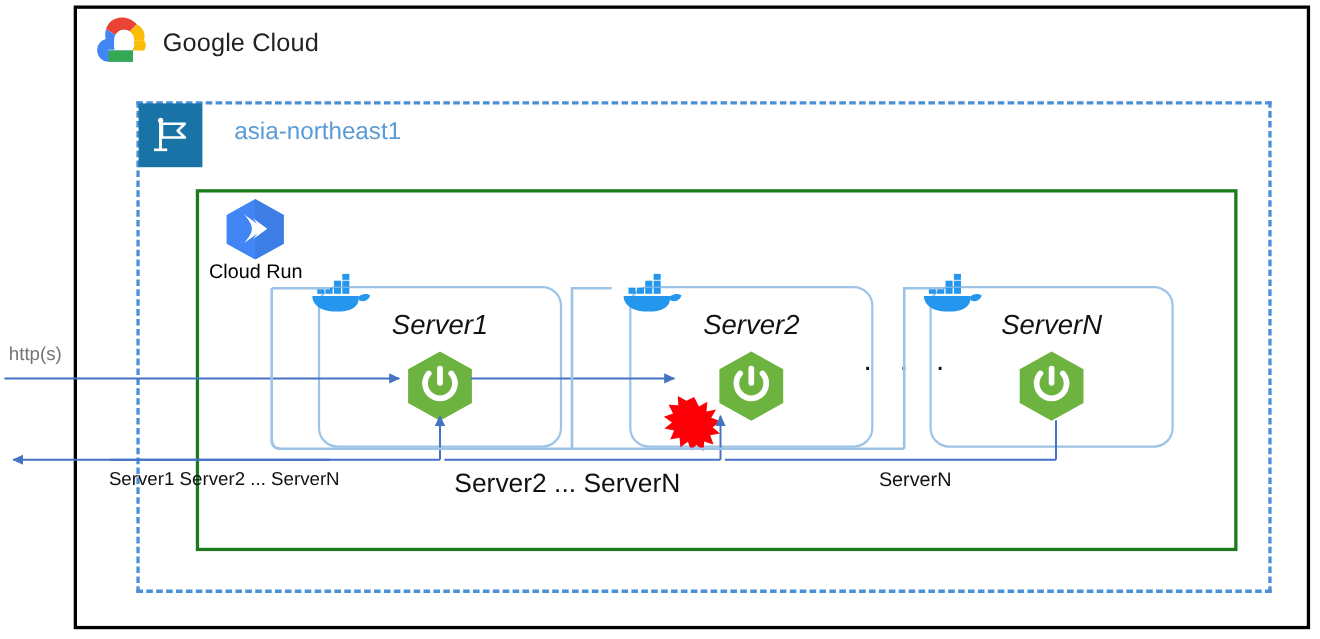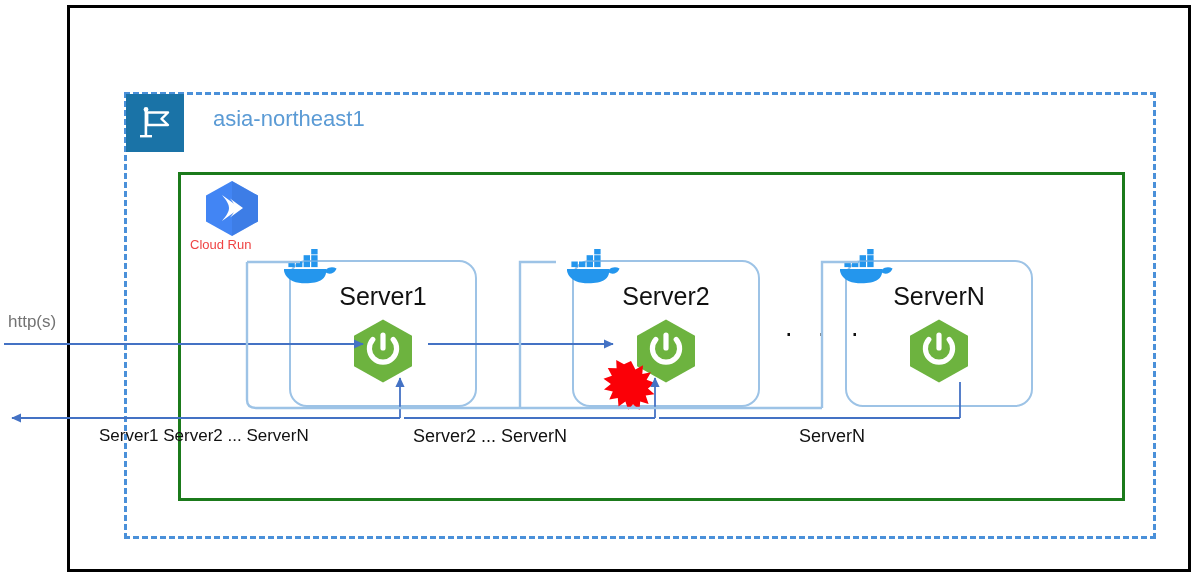--- a/index.html
+++ b/index.html
@@ -66,31 +66,32 @@
     left: 203px; top: 106px;
     font-size: 22px;
     color: #5b9bd5;
     margin-left: 10px;
   }
 
   
   #cloudrun-icon { left: 202px; top: 180px; }
   #cloudrun-caption {
     left: 190px; top: 237px;
-    font-size: 13px;
-    color: #ef4444;
+    font-size: 18px;
+    color: #000000;
   }
 
   
   .server-card {
-    width: 188px; height: 147px;
+    width: 222px; height: 147px;
     border: 2.5px solid #9dc3e6;
     border-radius: 18px;
     box-sizing: border-box;
     background: transparent;
+    font-style: italic;
   }
   .server-name {
     position: absolute;
     top: 20px;
     width: 100%;
     text-align: center;
     font-size: 25px;
     color: #111111;
     pointer-events: none;
   }
@@ -127,41 +128,56 @@
   #label-https {
     left: 8px; top: 312px;
     font-size: 17px; color: #737373;
   }
   #label-flow-1 {
     left: 99px; top: 426px;
     font-size: 17px; color: #111111;
   }
   #label-flow-2 {
     left: 413px; top: 426px;
-    font-size: 18px; color: #111111;
+    font-size: 24px; color: #111111;
   }
   #label-flow-n {
     left: 799px; top: 426px;
     font-size: 18px; color: #111111;
   }
 
   
   #wires { left: 0; top: 0; width: 1200px; height: 581px; pointer-events: none; }
 </style>
 </head>
 <body>
 
 <div id="canvas">
 
   <div class="abs" id="outer-frame"></div>
 
   <div class="abs" id="region-frame"></div>
 
   <div class="abs" id="cloudrun-frame"></div>
 
+  <div class="abs" id="gcp-header">
+    <span>
+      <svg width="54" height="46" viewBox="0 0 54 46">
+        <path d="M30.5 3 C23.5 3 18.2 7.5 16.4 13.6 L25.5 19.0 C26.6 16.0 29.4 14.0 32.8 14.0 C34.7 14.0 36.4 14.6 37.8 15.7 L44.4 9.1 C40.9 5.4 36.0 3 30.5 3 Z" fill="#ea4335"></path>
+        <path d="M44.4 9.1 L37.8 15.7 C39.7 17.3 40.9 19.7 40.9 22.5 L40.9 23.6 L51.0 23.6 C51.3 22.3 51.4 21.0 51.4 19.6 C51.4 15.5 48.8 11.5 44.4 9.1 Z" fill="#fbbc05"></path>
+        <path d="M40.9 23.6 L40.9 33.0 L51.0 33.0 C52.6 30.4 53.4 27.2 51.0 23.6 Z" fill="#fbbc05"></path>
+        <path d="M16.4 13.6 C15.9 15.2 15.6 16.9 15.6 18.7 C15.6 20.0 15.8 21.2 16.1 22.4 L25.5 22.4 C25.2 21.3 25.0 20.2 25.0 19.0 L25.5 19.0 Z" fill="#4285f4"></path>
+        <path d="M16.1 22.4 C11.6 23.6 8.3 27.7 8.3 32.6 C8.3 38.4 13.0 43.1 18.8 43.1 L40.9 43.1 L40.9 33.0 L18.8 33.0 C18.6 33.0 18.5 32.8 18.5 32.6 C18.5 32.4 18.6 32.3 18.8 32.3 L24.0 32.3 L24.0 22.4 Z" fill="#4285f4"></path>
+        <path d="M18.8 43.1 L40.9 43.1 L40.9 33.0 L18.8 33.0 Z" fill="#34a853"></path>
+        <path d="M32.8 14.0 C27.8 14.0 23.7 18.1 23.7 23.1 L23.7 24.3 L41.9 24.3 L41.9 23.1 C41.9 18.1 37.8 14.0 32.8 14.0 Z" fill="#ffffff"></path>
+        <rect x="23.7" y="24.3" width="18.2" height="6.0" fill="#ffffff"></rect>
+      </svg>
+    </span>
+    <span id="gcp-title">Google Cloud</span>
+  </div>
 
   <div class="abs" id="region-badge">
     <svg width="40" height="40" viewBox="0 0 40 40">
       <circle cx="11" cy="6.5" r="2.4" fill="#ffffff"></circle>
       <rect x="9.6" y="7" width="2.6" height="26" fill="#ffffff"></rect>
       <rect x="5" y="32" width="12" height="2.4" fill="#ffffff"></rect>
       <path d="M12.2 9.5 L33 9.5 L26.5 15.8 L33 22 L12.2 22 Z" fill="none" stroke="#ffffff" stroke-width="2.4" stroke-linejoin="round"></path>
     </svg>
   </div>
   <div class="abs" id="region-label">asia-northeast1</div>

